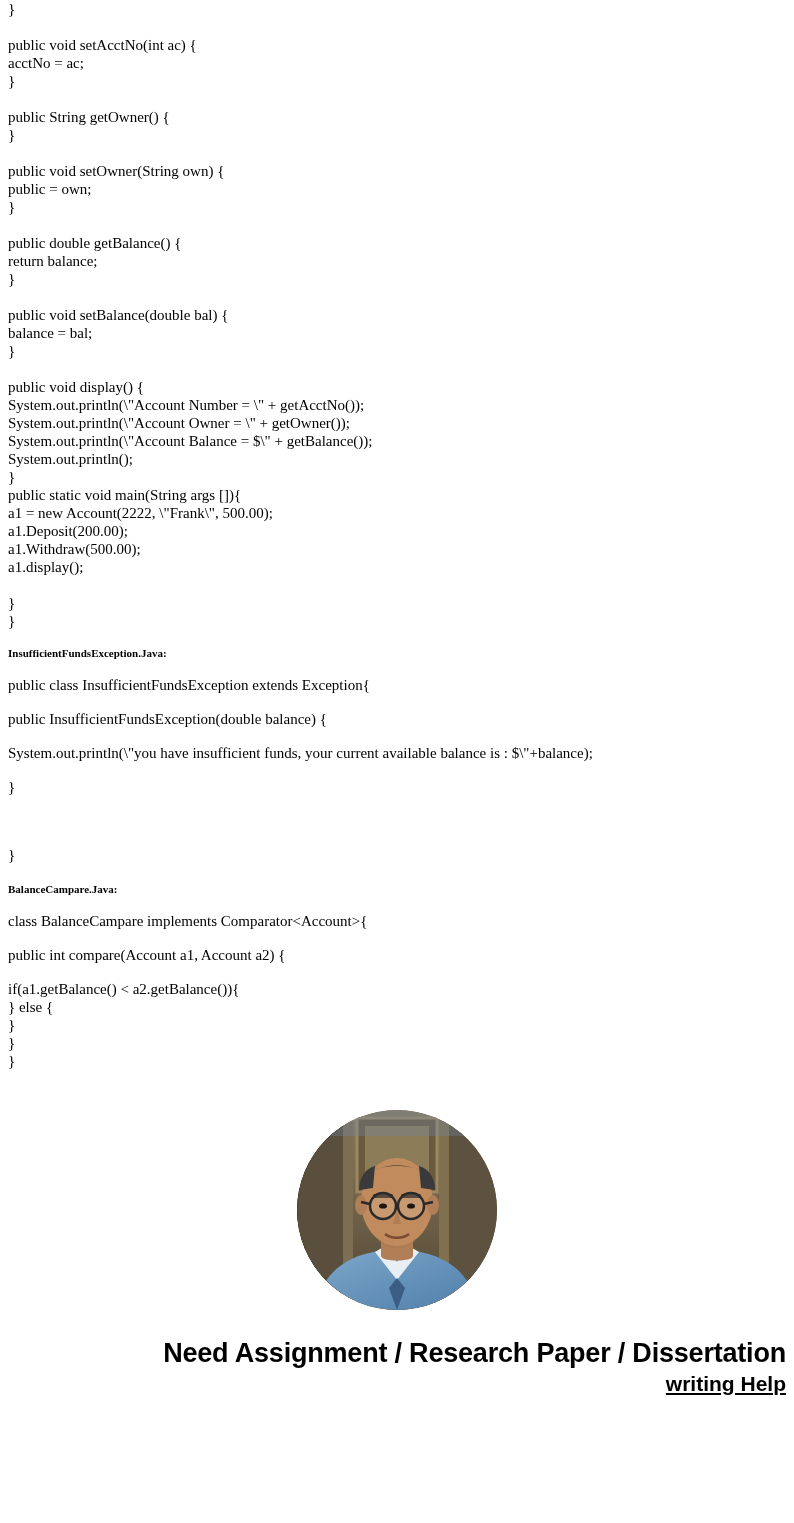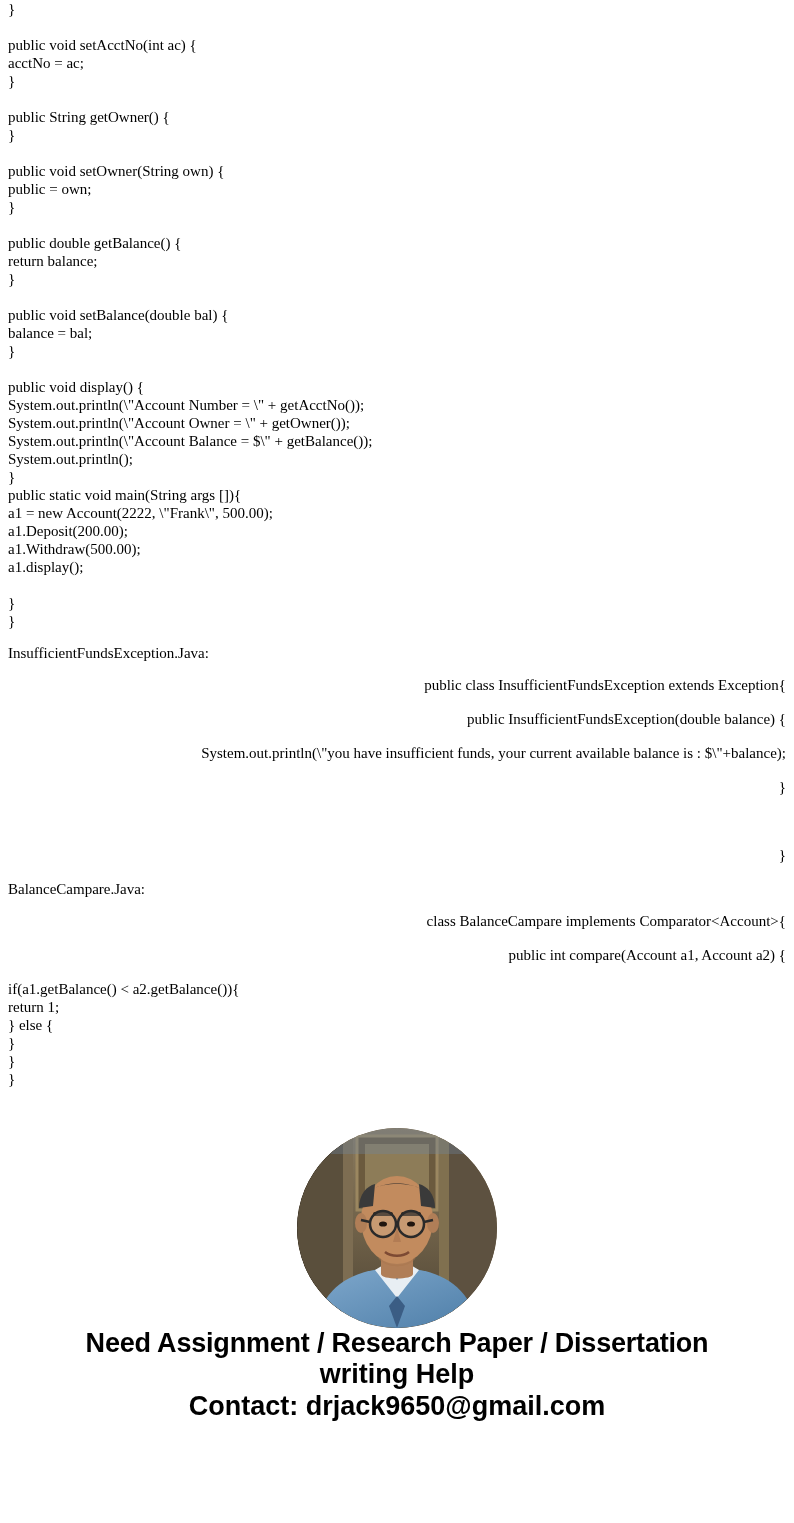--- a/index.html
+++ b/index.html
@@ -25,32 +25,31 @@
     font-size: 15px;
     line-height: 18px;
     white-space: pre-wrap;
     margin: 0;
   }
   .code-line.blank {
     height: 18px;
   }
   .section-heading {
     font-family: "Liberation Serif", serif;
-    font-size: 15px;
-    font-weight: normal;
+    font-size: 11px;
+    font-weight: bold;
     line-height: 18px;
     margin: 14px 0 14px 0;
   }
   .para-line {
     font-family: "Liberation Serif", serif;
     font-size: 15px;
     line-height: 18px;
     margin: 0 0 16px 0;
     white-space: pre-wrap;
-    text-align: right;
   }
   .spacer-lg {
     height: 34px;
   }
   .portrait-wrap {
     width: 100%;
     display: flex;
     justify-content: center;
     margin-top: 40px;
   }
@@ -59,33 +58,35 @@
     height: 200px;
     border-radius: 50%;
     overflow: hidden;
     position: relative;
     background: #6f614b;
   }
   .portrait svg {
     display: block;
   }
   .promo {
-    text-align: center;
+    margin-top: 28px;
+    text-align: right;
     font-family: "Liberation Sans", sans-serif;
     font-weight: bold;
     color: #000000;
   }
   .promo-line1 {
     font-size: 27px;
     line-height: 30px;
     letter-spacing: -0.2px;
   }
   .promo-line2 {
-    font-size: 27px;
+    font-size: 21px;
     line-height: 32px;
+    text-decoration: underline;
   }
   .promo-contact {
     font-size: 27px;
     line-height: 32px;
     margin-top: 0px;
   }
   .bottom-pad {
     height: 30px;
   }
 </style>
@@ -140,21 +141,20 @@
   <div class="para-line">}</div>
   <div class="spacer-lg"></div>
   <div class="para-line">}</div>
 
   <div class="section-heading">BalanceCampare.Java:</div>
 
   <div class="para-line">class BalanceCampare implements Comparator&lt;Account&gt;{</div>
   <div class="para-line">public int compare(Account a1, Account a2) {</div>
   <div class="code-block">
     <div class="code-line">if(a1.getBalance() &lt; a2.getBalance()){</div>
-    <div class="code-line">return 1;</div>
     <div class="code-line">} else {</div>
     <div class="code-line">}</div>
     <div class="code-line">}</div>
     <div class="code-line">}</div>
   </div>
 
   <div class="portrait-wrap">
     <div class="portrait">
       <svg width="200" height="200" viewBox="0 0 200 200">
         <defs>
@@ -220,17 +220,16 @@
 
           <path d="M82 130 C 90 140, 110 140, 118 130" stroke="#a9754e" stroke-width="1.5" fill="none" opacity="0.5"></path>
         </g>
       </svg>
     </div>
   </div>
 
   <div class="promo">
     <div class="promo-line1">Need Assignment / Research Paper / Dissertation</div>
     <div class="promo-line2">writing Help</div>
-    <div class="promo-contact">Contact: drjack9650@gmail.com</div>
   </div>
 
   <div class="bottom-pad"></div>
 </div>
 
 </body></html>

